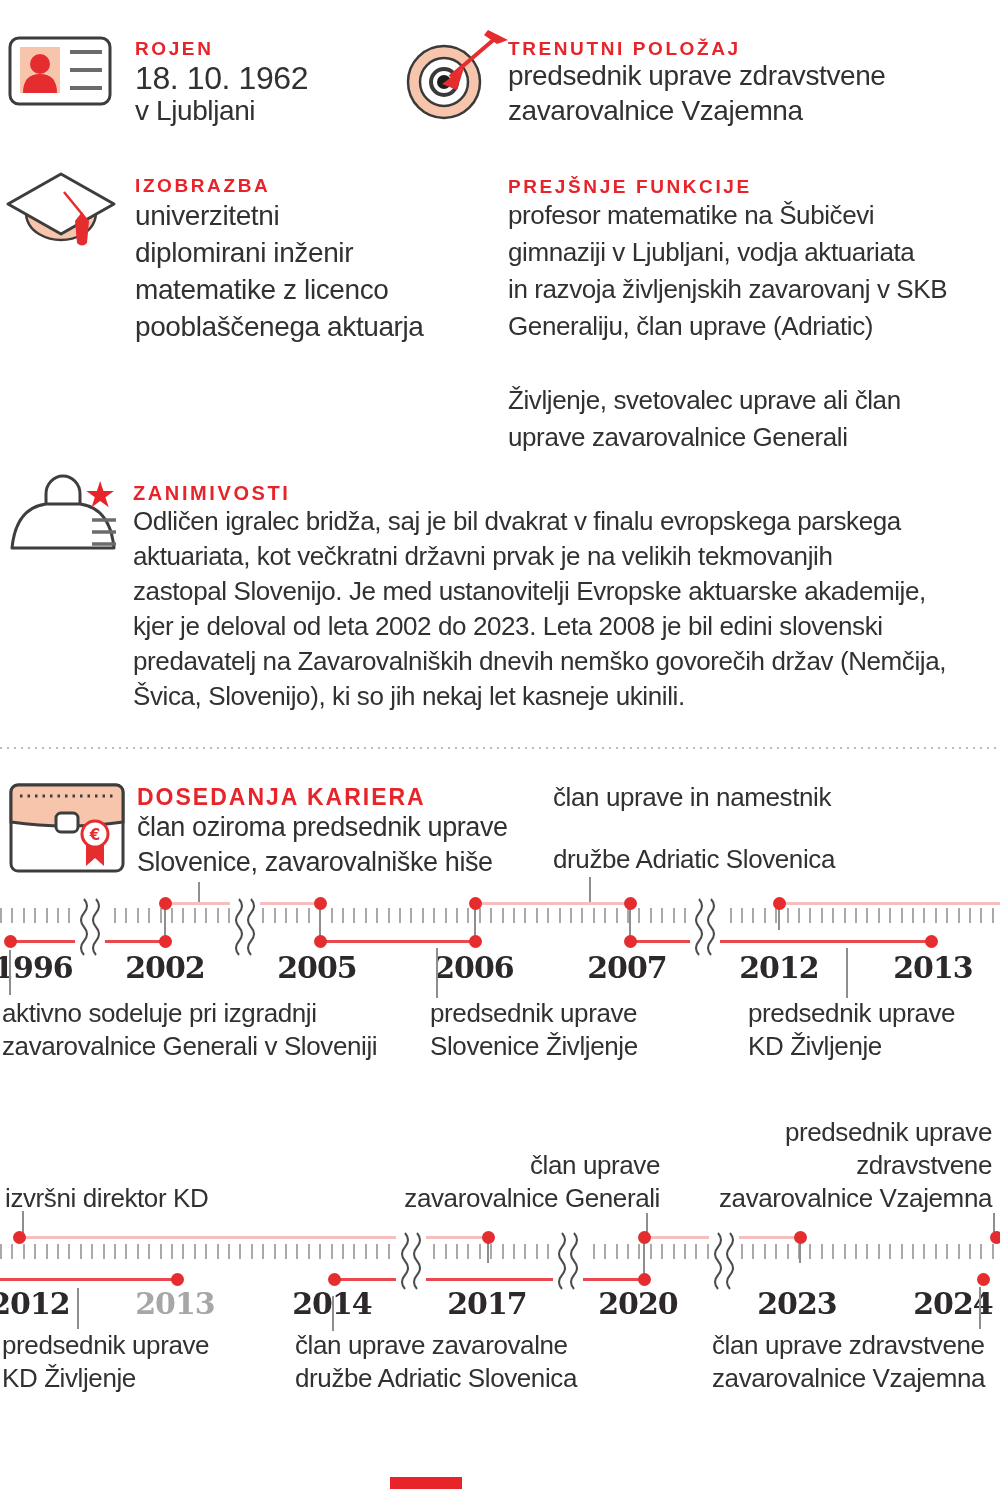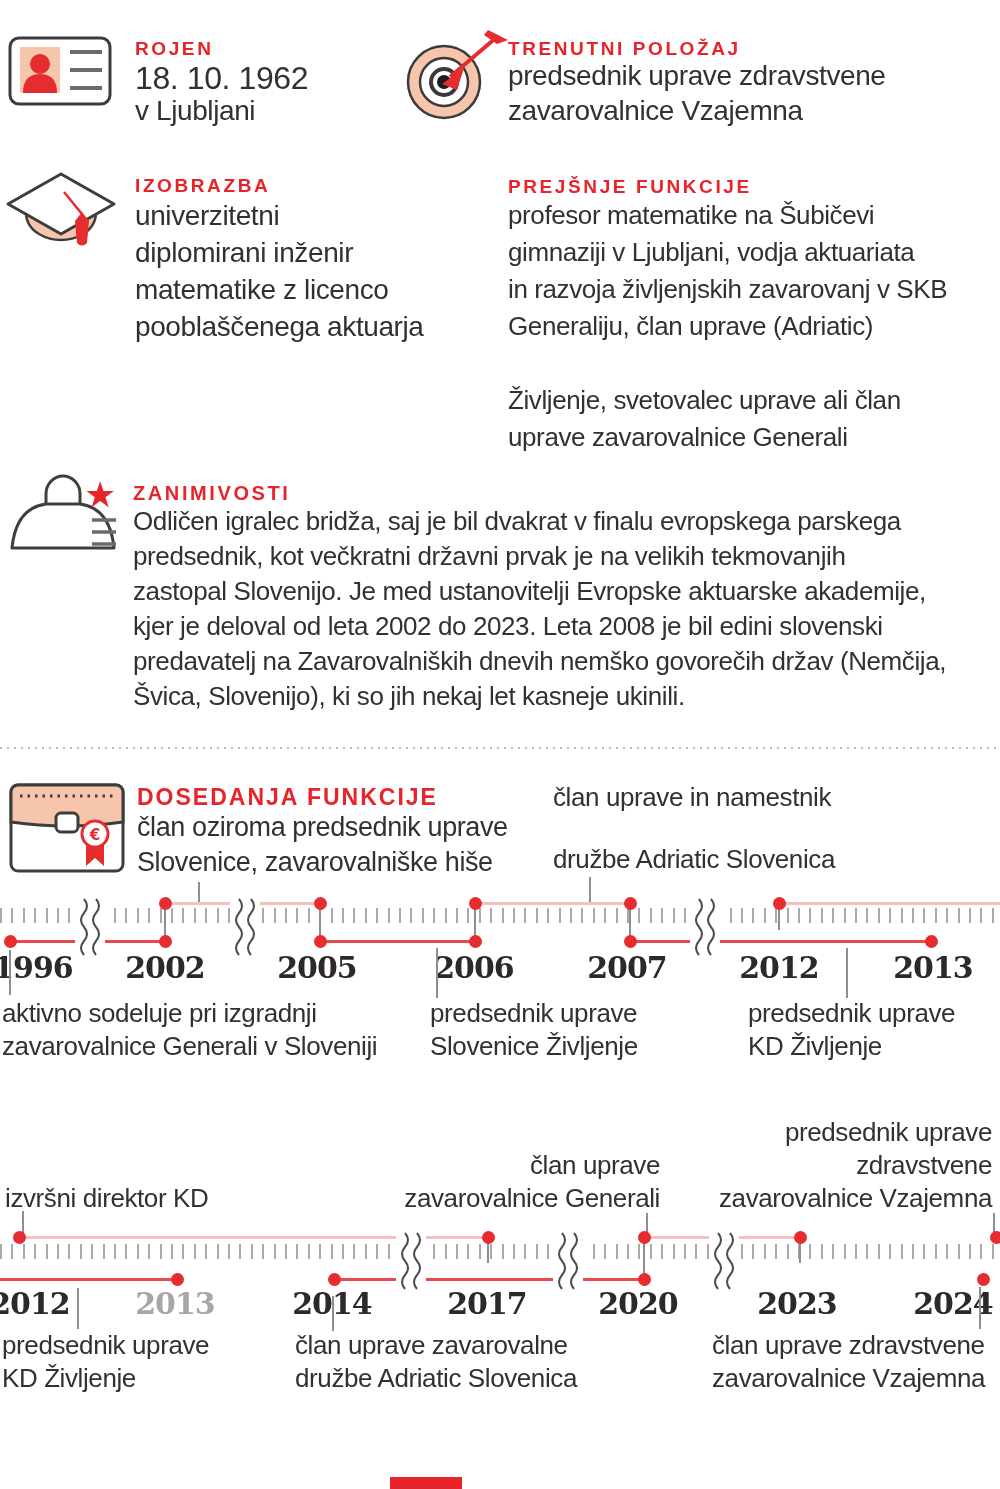--- a/index.html
+++ b/index.html
@@ -80,38 +80,38 @@
   <svg class="abs" style="left:8px;top:474px" width="112" height="78" viewBox="0 0 112 78">
     <path d="M38,30 v-10 a17,18 0 0 1 34,0 v10" fill="#fff" stroke="#3e3e3e" stroke-width="3"></path>
     <path d="M38,30 h34 q30,4 34,44 h-102 q4,-40 34,-44 z" fill="#fff" stroke="#3e3e3e" stroke-width="3" stroke-linejoin="round"></path>
     <line x1="84" y1="46" x2="108" y2="46" stroke="#6b6b6b" stroke-width="3.5"></line>
     <line x1="84" y1="58" x2="108" y2="58" stroke="#6b6b6b" stroke-width="3.5"></line>
     <line x1="84" y1="70" x2="108" y2="70" stroke="#6b6b6b" stroke-width="3.5"></line>
   </svg>
   <div class="star" style="left:84px;top:477px">★</div>
   <div class="heading" style="left:133px;top:482px;font-size:20px">ZANIMIVOSTI</div>
   <div class="line" style="left:133px;top:508px">Odličen igralec bridža, saj je bil dvakrat v finalu evropskega parskega</div>
-  <div class="line" style="left:133px;top:543px">predsednik, kot večkratni državni prvak je na velikih tekmovanjih</div>
+  <div class="line" style="left:133px;top:543px">aktuariata, kot večkratni državni prvak je na velikih tekmovanjih</div>
   <div class="line" style="left:133px;top:578px">zastopal Slovenijo. Je med ustanovitelji Evropske aktuarske akademije,</div>
   <div class="line" style="left:133px;top:613px">kjer je deloval od leta 2002 do 2023. Leta 2008 je bil edini slovenski</div>
   <div class="line" style="left:133px;top:648px">predavatelj na Zavarovalniških dnevih nemško govorečih držav (Nemčija,</div>
   <div class="line" style="left:133px;top:683px">Švica, Slovenijo), ki so jih nekaj let kasneje ukinili.</div>
 
   <div class="dotsep" style="top:747px"></div>
 
   <svg class="abs" style="left:8px;top:782px" width="118" height="94" viewBox="0 0 118 94">
     <rect x="3" y="3" width="112" height="86" rx="7" fill="#fff" stroke="#3d3d3d" stroke-width="3"></rect>
     <path d="M3,40 v-30 a7,7 0 0 1 7,-7 h98 a7,7 0 0 1 7,7 v30 q-56,8 -112,0 z" fill="#f6c5ab" stroke="#3d3d3d" stroke-width="3"></path>
     <line x1="12" y1="14" x2="106" y2="14" stroke="#3d3d3d" stroke-width="3" stroke-dasharray="2.5 5"></line>
     <rect x="48" y="31" width="22" height="19" rx="5" fill="#fff" stroke="#3d3d3d" stroke-width="3"></rect>
     <path d="M78,60 v24 l9,-8 l9,8 v-24 z" fill="#e52c2e"></path>
     <circle cx="87" cy="52" r="13" fill="#fff" stroke="#e52c2e" stroke-width="3"></circle>
     <text x="87" y="58" font-size="15" font-weight="bold" fill="#e52c2e" text-anchor="middle" font-family="DejaVu Sans, sans-serif">€</text>
   </svg>
-  <div class="heading big" style="left:137px;top:784px">DOSEDANJA FUNKCIJE</div>
+  <div class="heading big" style="left:137px;top:784px">DOSEDANJA KARIERA</div>
   <div class="line" style="left:137px;top:814px;font-size:27px">član oziroma predsednik uprave</div>
   <div class="line" style="left:137px;top:849px;font-size:27px">Slovenice, zavarovalniške hiše</div>
 
   <div class="line" style="left:553px;top:784px">član uprave in namestnik</div>
   <div class="line" style="left:553px;top:846px">družbe Adriatic Slovenica</div>
 
   <div class="conn" style="left:198px;top:882px;height:21px"></div>
   <div class="conn" style="left:589px;top:877px;height:27px"></div>
 
   <div class="ruler" style="top:908px"></div>

